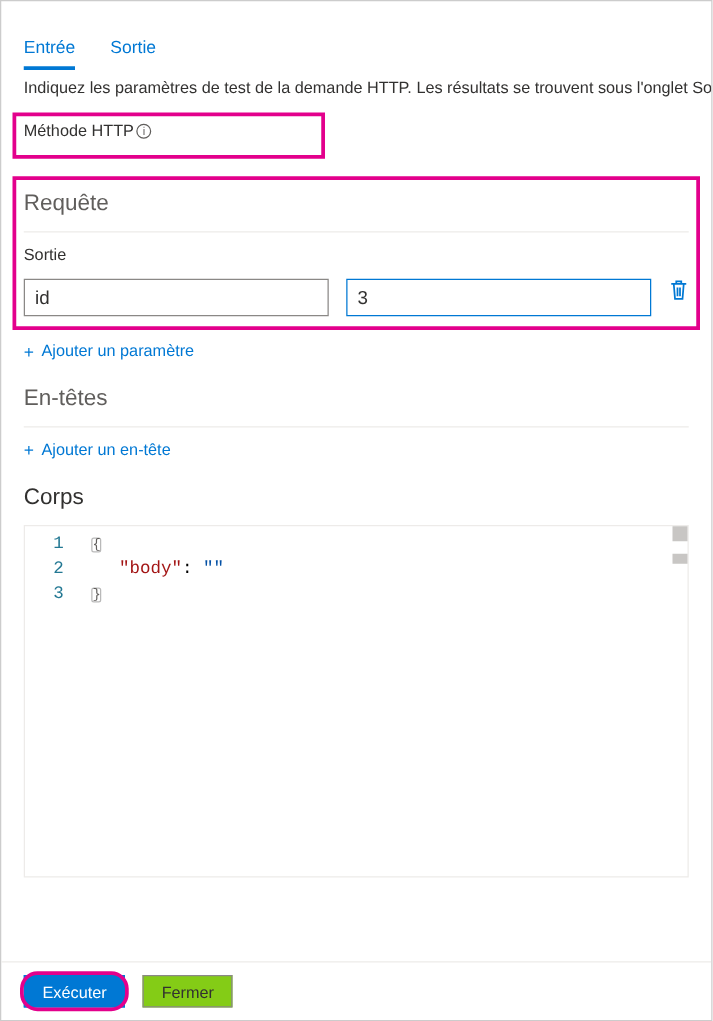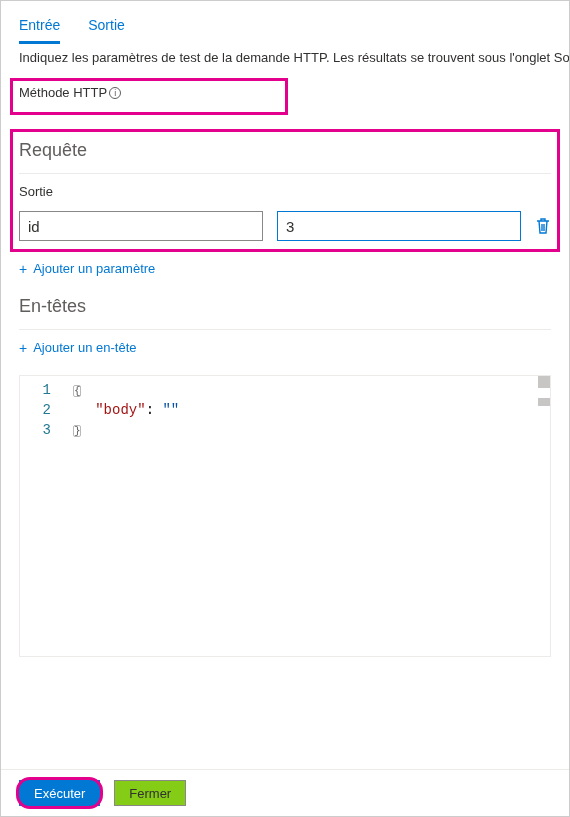--- a/index.html
+++ b/index.html
@@ -7,21 +7,21 @@
       font-family: "Segoe UI", Tahoma, sans-serif;
       font-size: 13px;
       color: #323130;
       background: #ffffff;
       width: 570px;
       height: 817px;
       border: 1px solid #ccc;
       position: relative;
       overflow: hidden;
     }
-    .content { padding: 12px 18px 0 18px; }
+    .content { padding: 24px 18px 0 18px; }
     .tabs { display: flex; gap: 28px; margin-bottom: 6px; }
     .tab {
       color: #0078d4;
       font-size: 14px;
       padding: 4px 0 8px 0;
       cursor: pointer;
     }
     .tab.active {
       border-bottom: 3px solid #0078d4;
       font-weight: 400;
@@ -53,27 +53,27 @@
       cursor: pointer;
     }
     .select-wide { width: 254px; }
     .chevron {
       width: 0; height: 0;
       border-left: 5px solid transparent;
       border-right: 5px solid transparent;
       border-top: 6px solid #605e5c;
     }
     .highlight-red { padding: 6px 8px 10px 8px; outline: 3px solid #e3008c; outline-offset: -2px; }
-    .highlight-red.box1 { margin-left: -8px; width: 276px; margin-bottom: 16px; }
+    .highlight-red.box1 { margin-left: -8px; width: 248px; margin-bottom: 16px; }
     .highlight-red.box2 { margin-left: -8px; width: calc(100% + 16px); margin-bottom: 10px; }
     .section-title { font-size: 18px; color: #605e5c; margin: 4px 0 12px 0; }
     .hr-light { border: none; border-top: 1px solid #edebe9; margin: 4px 0 10px 0; }
     .param-headers { display: flex; gap: 14px; margin-bottom: 12px; }
     .param-headers .col { flex: 1; font-size: 13px; color: #323130; }
-    .param-row { display: flex; gap: 14px; align-items: center; }
+    .param-row { display: flex; gap: 14px; align-items: flex-start; }
     .text-input {
       flex: 1; height: 30px; border: 1px solid #8a8886;
       padding: 0 8px; font-size: 15px; color: #323130;
       outline: none; background: #fff;
     }
     .text-input.blue { border: 1px solid #0078d4; }
     .trash {
       width: 16px; height: 18px; cursor: pointer; color: #0078d4;
       flex-shrink: 0;
     }
@@ -166,20 +166,21 @@
     <span>Ajouter un paramètre</span>
   </div>
 
   <div class="section-title">En-têtes</div>
   <hr class="hr-light">
   <div class="add-link">
     <span class="plus">+</span>
     <span>Ajouter un en-tête</span>
   </div>
 
+  <div class="section-title" style="color:#323130">Corps</div>
   <div class="code-editor">
     <div class="gutter">
       <div>1</div>
       <div>2</div>
       <div>3</div>
     </div>
     <div class="code-body">
       <div class="code-line"><span class="gutter-brace">{</span></div>
       <div class="code-line">   <span class="key">"body"</span><span class="colon">: </span><span class="str">""</span></div>
       <div class="code-line"><span class="gutter-brace">}</span></div>

